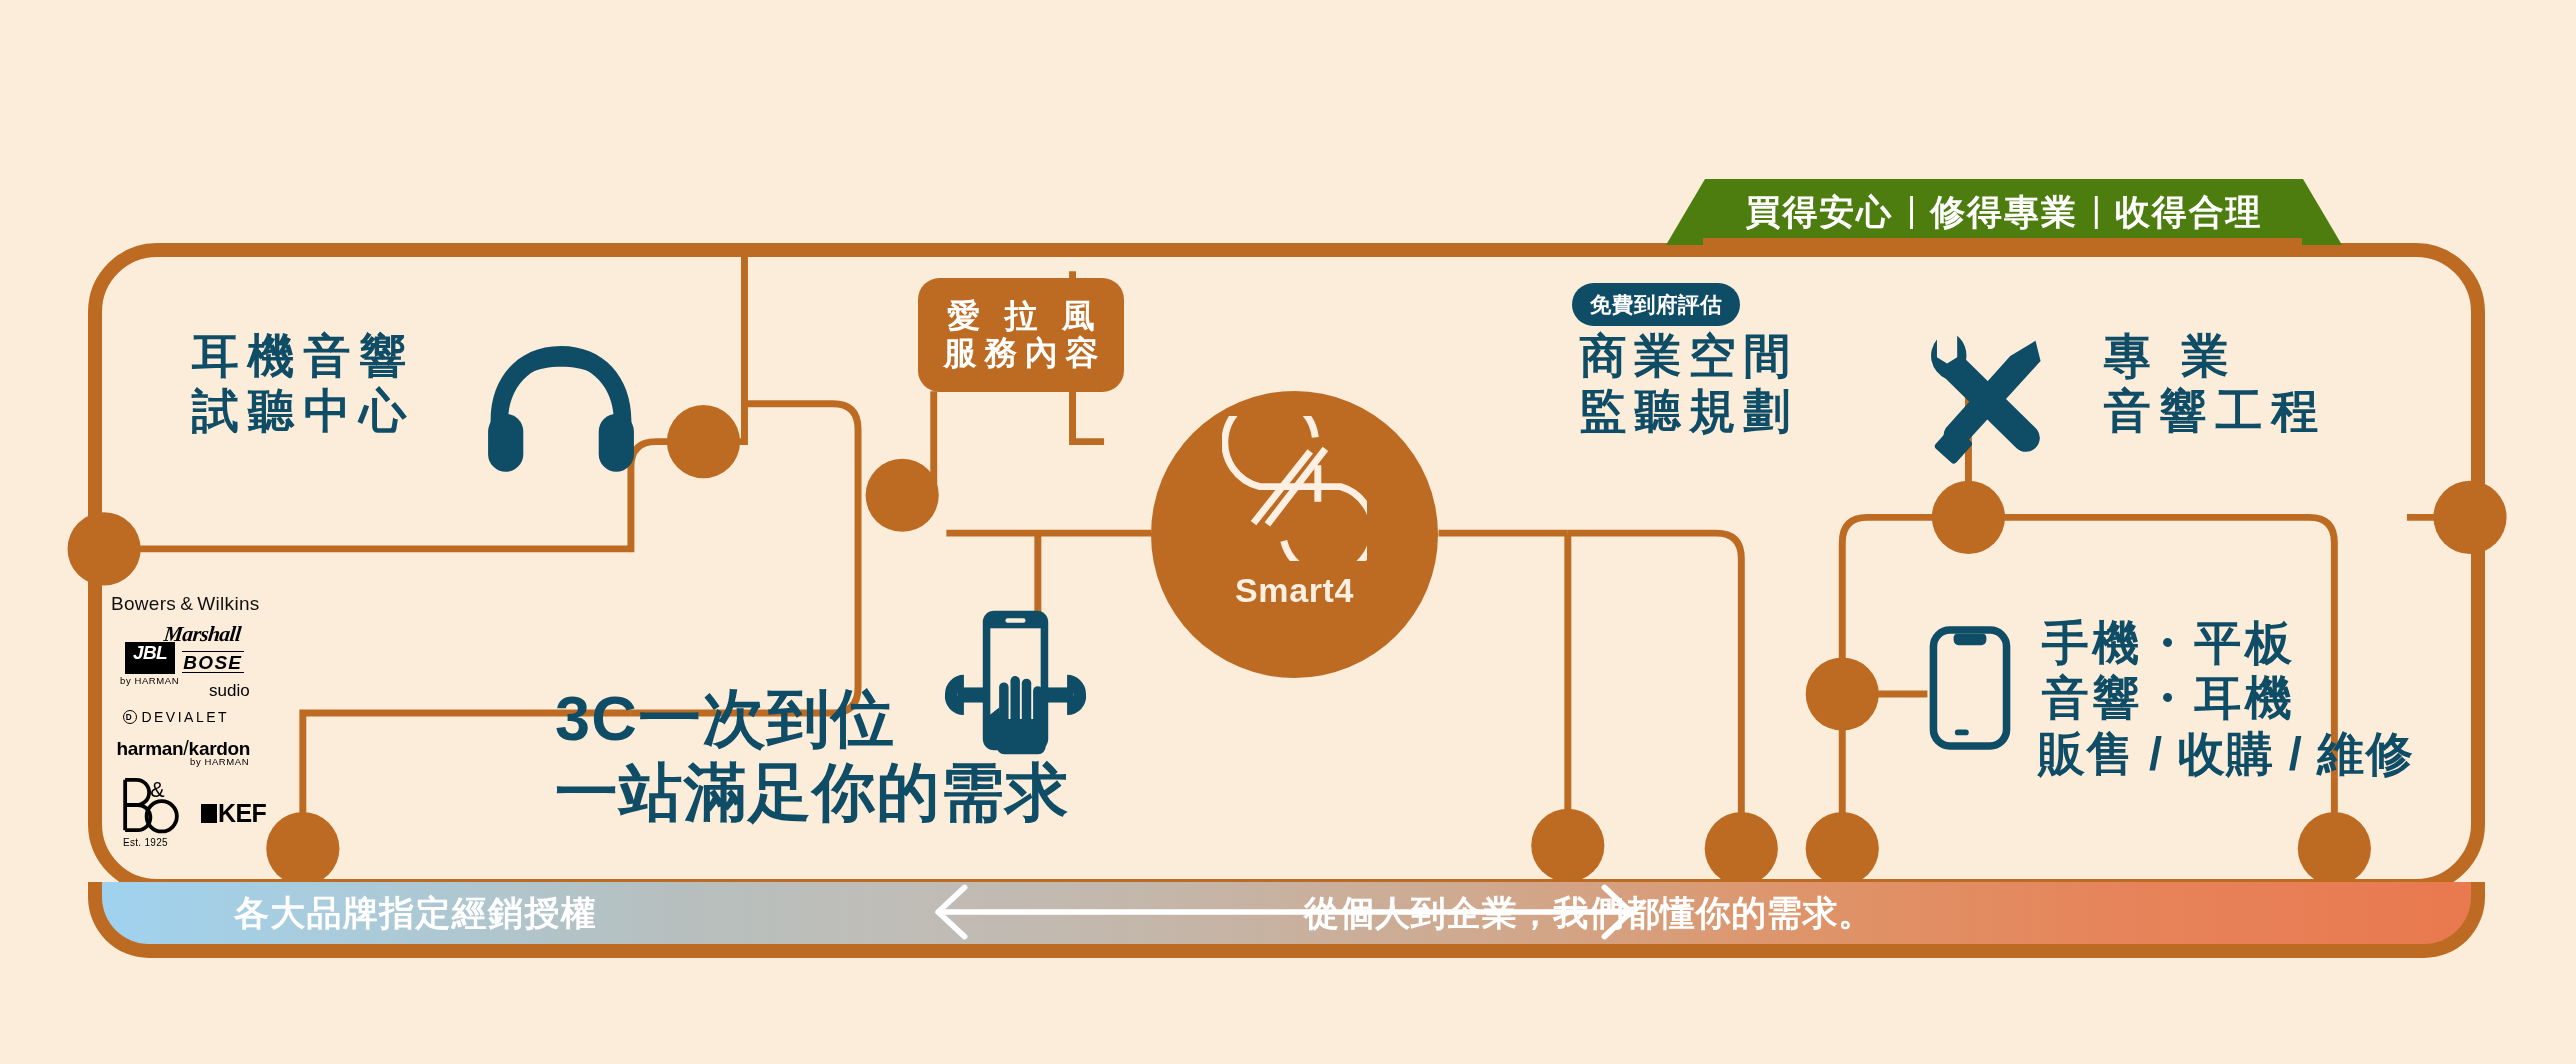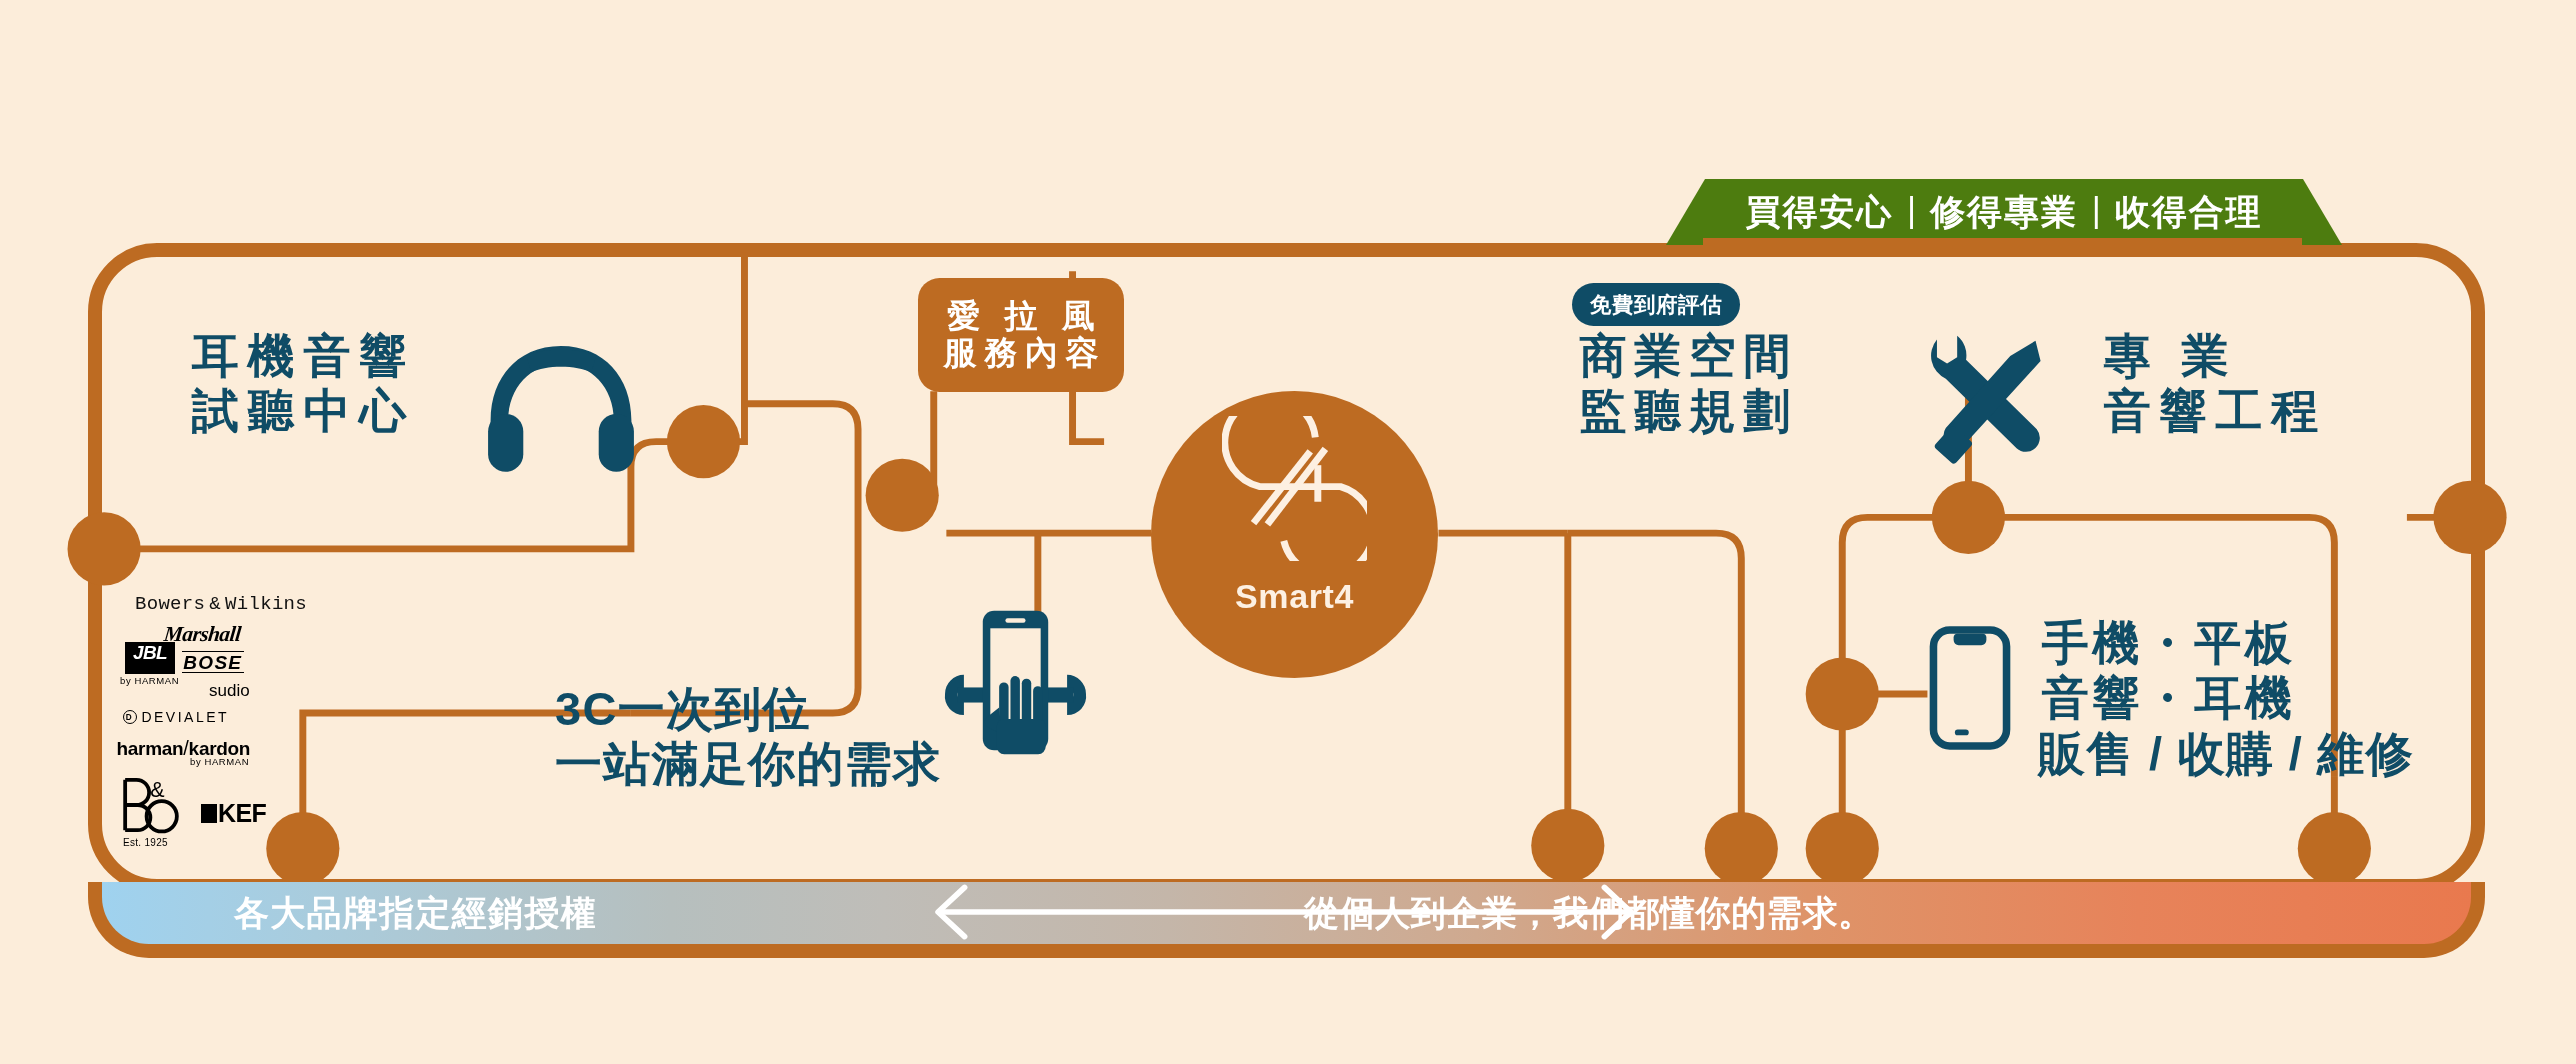--- a/index.html
+++ b/index.html
@@ -66,21 +66,21 @@
   #wires{left:0;top:0;width:2576px;height:1065px;z-index:12;pointer-events:none;}
 
   
   #hub{
     left:1151px;top:391px;width:287px;height:287px;border-radius:50%;
     background:#bd6b22;z-index:25;
     display:flex;flex-direction:column;align-items:center;justify-content:flex-start;
   }
   #hub-mark{margin-top:25px;}
   #hub-name{
-    margin-top:14px;font-size:34px;font-weight:bold;color:#fdf0e2;letter-spacing:0.6px;
+    margin-top:8px;font-size:34px;font-weight:bold;color:#fdf0e2;letter-spacing:0.6px;
   }
 
   
   #service-badge{
     left:918px;top:278px;width:206px;height:114px;background:#bd6b22;
     border-radius:21.5px;z-index:26;
     display:flex;flex-direction:column;align-items:center;justify-content:center;
   }
   #service-badge .sbl{
     font-size:33px;font-weight:bold;color:#ffffff;letter-spacing:7.6px;
@@ -100,21 +100,21 @@
     font-size:48px;font-weight:bold;color:#0f4c66;line-height:1.18;white-space:nowrap;
   }
 
   
   #blk-hp{left:183px;top:328px;}
   #blk-hp .cjk-line{font-size:47px;letter-spacing:8.8px;text-indent:8.8px;}
   #hp-icon{left:479px;top:341px;z-index:22;}
 
   
   #blk-3c{left:555px;top:681px;}
-  #blk-3c .cjk-line{font-size:47px;letter-spacing:1.3px;}
+  #blk-3c .cjk-line{font-size:63px;letter-spacing:1.3px;}
   #phone-hand-icon{left:940px;top:599px;z-index:22;}
 
   
   #blk-com{left:1572px;top:328px;}
   #blk-com .cjk-line{font-size:47px;letter-spacing:7.6px;text-indent:7.6px;}
   #tools-icon{left:1918px;top:328px;z-index:22;}
 
   
   #blk-pro{left:2095px;top:328px;}
   #blk-pro .cjk-line{font-size:47px;letter-spacing:8.8px;text-indent:8.8px;}
@@ -124,22 +124,22 @@
   #blk-mob{left:2038px;top:615px;}
   #blk-mob .cjk-line{font-size:47px;letter-spacing:3.8px;text-indent:3.8px;}
   #blk-mob .l3{letter-spacing:1.3px;text-indent:0;}
 
   
   #brands{
     left:95px;top:593px;width:208px;height:265px;z-index:22;
     color:#000;
   }
   .bw{
-    position:absolute;left:40px;top:0;font-size:19px;color:#111;
-    letter-spacing:0.3px;font-family:Liberation Mono, monospace;white-space:nowrap;
+    position:absolute;left:16px;top:0;font-size:19px;color:#111;
+    letter-spacing:0.3px;font-family:Liberation Sans, sans-serif;white-space:nowrap;
   }
   .marshall{
     position:absolute;left:69px;top:29px;font-size:21.5px;font-style:italic;font-weight:bold;
     font-family:"Liberation Serif",serif;color:#000;letter-spacing:-0.6px;
     transform:skewX(-6deg);
   }
   .jbl-box{
     position:absolute;left:30px;top:49px;width:50px;height:32px;background:#000;
     display:flex;align-items:flex-start;justify-content:center;
   }

